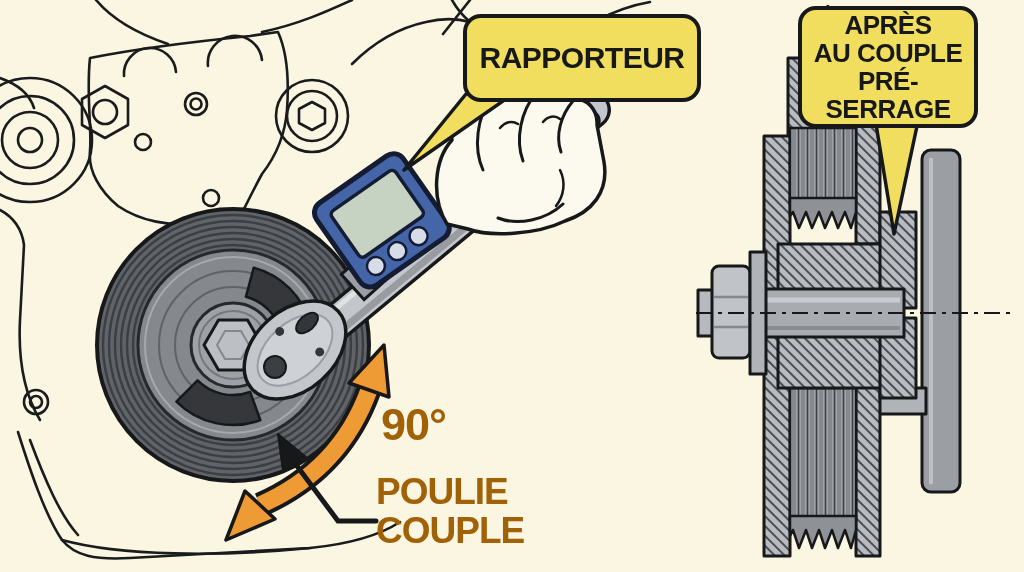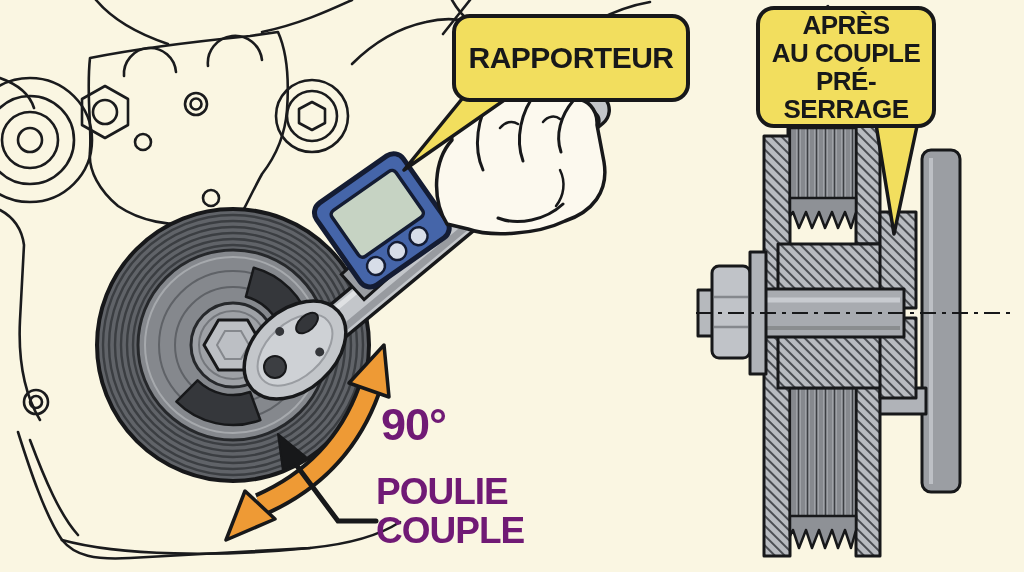--- a/index.html
+++ b/index.html
@@ -5,23 +5,23 @@
   html,body{margin:0;padding:0;}
   body{width:1024px;height:572px;overflow:hidden;background:#FAF6E2;
        font-family:"Liberation Sans",sans-serif;}
   .stage{position:relative;width:1024px;height:572px;background:#FAF6E2;}
   .stage svg{position:absolute;left:0;top:0;}
   .bubble{position:absolute;background:#F2DE5E;border:4px solid #17181A;border-radius:18px;
           display:flex;flex-direction:column;align-items:center;justify-content:center;
           text-align:center;font-weight:bold;color:#17181A;letter-spacing:-0.5px;
           box-sizing:border-box;z-index:4;}
   .bubble span{display:block;}
-  #callout-angle-gauge{left:452px;top:14px;width:238px;height:88px;font-size:30px;line-height:1.04;}
-  #callout-pre-torque{left:756px;top:6px;width:180px;height:122px;font-size:26px;line-height:1.08;}
-  .plain-label{position:absolute;color:#701a75;font-weight:bold;z-index:4;}
+  #callout-angle-gauge{left:463px;top:14px;width:238px;height:88px;font-size:30px;line-height:1.04;}
+  #callout-pre-torque{left:798px;top:6px;width:180px;height:122px;font-size:26px;line-height:1.08;}
+  .plain-label{position:absolute;color:#a16207;font-weight:bold;z-index:4;}
   #label-rotation{left:381px;top:399px;font-size:45px;letter-spacing:-1px;}
   #label-pulley{left:376px;top:472px;font-size:37px;line-height:1.06;letter-spacing:-1px;}
 </style>
 </head>
 <body>
 
 <div class="stage">
 
 <svg width="1024" height="572" viewBox="0 0 1024 572">
   <defs>

